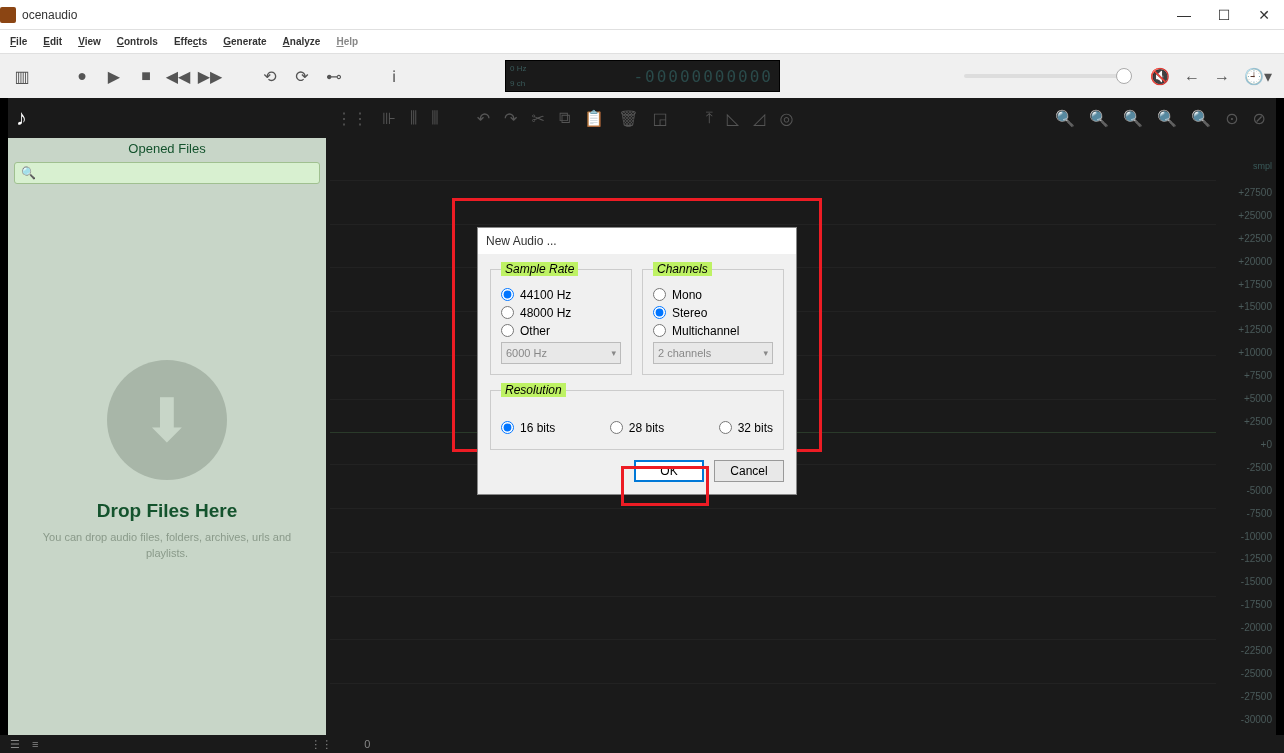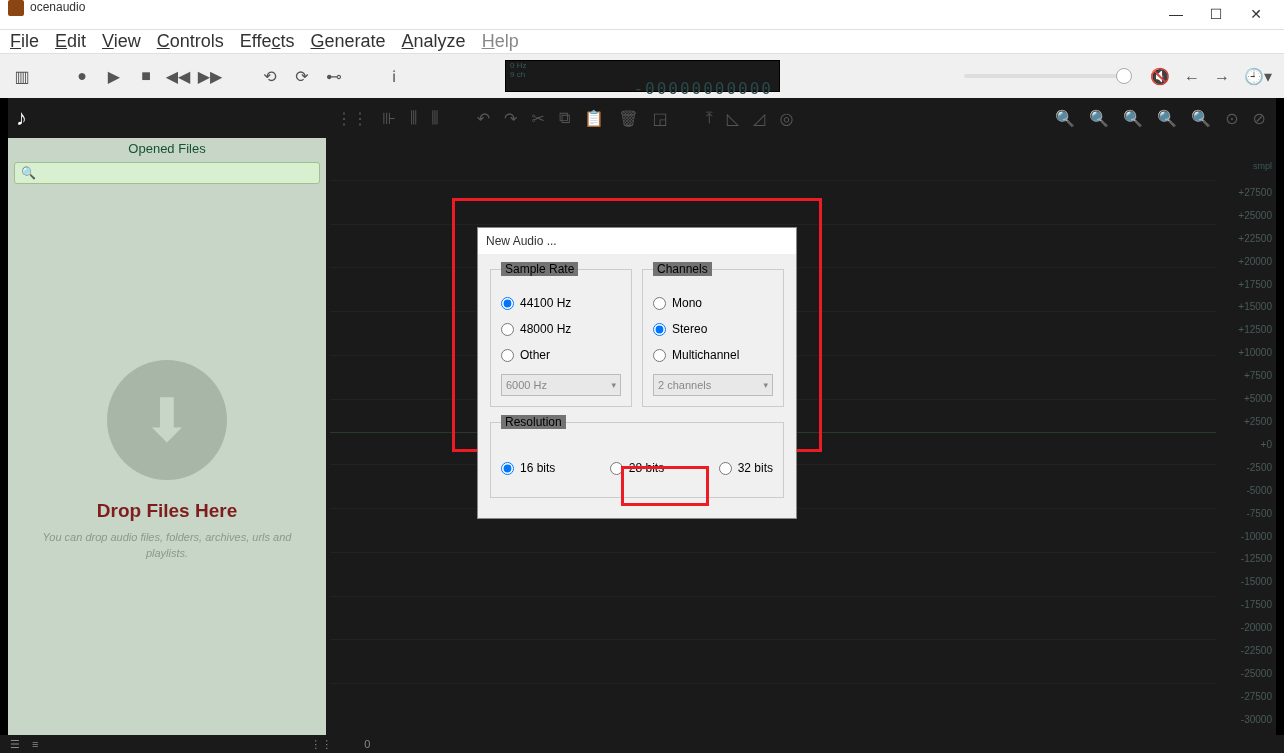--- a/index.html
+++ b/index.html
@@ -1,62 +1,62 @@
 <!DOCTYPE html>
 <html><head>
 <meta charset="utf-8">
 <style>
 * { margin:0; padding:0; box-sizing:border-box; font-family:"Segoe UI",Tahoma,sans-serif; }
 body { width:1284px; height:753px; background:#000; overflow:hidden; position:relative; }
-.titlebar { height:30px; background:#fff; display:flex; align-items:flex-start; padding:0 8px; border-bottom:1px solid #e0e0e0; }
+.titlebar { height:30px; background:#fff; display:flex; align-items:center; padding:0 0; border-bottom:1px solid #e0e0e0; }
 .titlebar .app-icon { width:16px; height:16px; background:#8b4513; border-radius:2px; margin-right:6px; }
 .titlebar .title { font-size:12px; color:#333; flex:1; }
 .titlebar .win-btn { width:40px; height:28px; display:flex; align-items:center; justify-content:center; color:#333; font-size:14px; cursor:pointer; }
 .menubar { height:24px; background:#fff; display:flex; align-items:center; padding:0 10px; gap:16px; border-bottom:1px solid #e0e0e0; }
-.menubar .menu { font-size:18px; color:#333; cursor:pointer; }
+.menubar .menu { font-size:10px; color:#333; cursor:pointer;font-weight:bold; }
 .menubar .menu u { text-decoration:underline; }
 .menubar .menu.dim { color:#888; }
 .toolbar { height:44px; background:#f0f0f0; display:flex; align-items:center; padding:0 10px; gap:8px; position:relative; }
 .tool-btn { width:24px; height:24px; display:flex; align-items:center; justify-content:center; color:#555; cursor:pointer; }
 .tool-spacer { width:20px; }
-.level-meter { position:absolute; left:505px; width:275px; height:32px; background:#1a1a1a; border:1px solid #000; display:flex;flex-direction:column; }
+.level-meter { position:absolute; left:505px; width:275px; height:32px; background:#1a1a1a; border:1px solid #000; display:flex; }
 .level-meter .lbl { width:30px; display:flex; flex-direction:column; justify-content:space-around; font-size:8px; color:#3a5a5a; padding-left:4px; }
 .level-meter .digits { flex:1; display:flex; align-items:center; justify-content:flex-end; padding-right:6px; font-family:monospace; font-size:16px; letter-spacing:2px; color:#2a4a4a; }
 .slider { position:absolute; right:160px; width:160px; height:4px; background:#ddd; border-radius:2px; }
 .slider .thumb { position:absolute; right:-8px; top:-6px; width:16px; height:16px; background:#fff; border:1px solid #aaa; border-radius:50%; }
 .tool-right { position:absolute; right:12px; display:flex; gap:14px; align-items:center; }
 .tool-right .ico { color:#555; cursor:pointer; }
 .content { position:absolute; top:98px; bottom:18px; left:8px; right:8px; background:#000; display:flex; }
 .sidebar { width:318px; background:#c8d6c8; display:flex; flex-direction:column; }
 .sb-icon { height:40px; background:#1a1a1a; display:flex; align-items:center; padding-left:8px; color:#fff; font-size:22px; }
 .sb-head { height:22px; background:#c8d6c8; text-align:center; font-family:Liberation Sans, sans-serif; font-size:13px; color:#14532d; line-height:22px; }
 .sb-search { margin:2px 6px; height:22px; background:#d8f0d0; border:1px solid #a0c090; border-radius:3px; display:flex; align-items:center; padding:0 6px; }
 .sb-search .mag { color:#888; font-size:12px; }
 .sb-drop { flex:1; display:flex; flex-direction:column; align-items:center; justify-content:center; padding:0 20px; text-align:center; }
 .sb-drop .circle { width:120px; height:120px; border-radius:50%; background:#a8b6a8; display:flex; align-items:center; justify-content:center; margin-bottom:20px; }
 .sb-drop .arrow { font-size:60px; color:#c8d6c8; }
-.sb-drop .h { font-size:19px; font-weight:bold; color:#7f1d1d; margin-bottom:8px; }
-.sb-drop .p { font-size:11px; color:#8a9a8a; line-height:1.4;font-style:italic; }
+.sb-drop .h { font-size:19px; font-weight:bold; color:#14532d; margin-bottom:8px; }
+.sb-drop .p { font-size:11px; color:#8a9a8a; line-height:1.4; }
 .canvas { flex:1; position:relative; background:#1a1a1a; }
 .canvas-toolbar { height:40px; background:#1a1a1a; display:flex; align-items:center; padding:0 10px; gap:14px; color:#555; }
 .canvas-toolbar .sp { flex:1; }
 .ruler { position:absolute; right:4px; top:50px; bottom:10px; width:50px; display:flex; flex-direction:column; justify-content:space-between; font-family:monospace; font-size:10px; color:#4a5a5a; text-align:right;margin-top:13px; }
 .ruler .smpl { color:#3a5a5a; font-size:9px; margin-bottom:4px; }
 .wave-lines { position:absolute; left:4px; right:60px; top:60px; bottom:30px; }
 .wave-lines .ln { position:absolute; left:0; right:0; height:1px; background:#222; }
 .statusbar { position:absolute; bottom:0; left:0; right:0; height:18px; background:#1a1a1a; display:flex; align-items:center; padding:0 10px; gap:12px; color:#888; font-size:11px; }
 
 .red-box1 { position:absolute; left:452px; top:198px; width:370px; height:254px; border:3px solid #ed1c24; z-index:5; pointer-events:none; }
 .red-box2 { position:absolute; left:621px; top:466px; width:88px; height:40px; border:3px solid #ed1c24; z-index:15; pointer-events:none; }
 .dialog { position:absolute; left:477px; top:227px; width:320px; background:#fff; border:1px solid #888; z-index:10; font-family:"MS Sans Serif",monospace; font-size:12px; }
 .dlg-title { padding:6px 8px; background:#fff; color:#333; }
 .dlg-body { padding:8px 12px 12px; background:#f0f0f0; }
 .fieldset { border:1px solid #ccc; padding:8px 10px 10px; margin-bottom:8px; position:relative; }
-.fieldset legend { padding:0 4px; background:#737373; font-size:12px; }
-.radio-row { display:flex; align-items:flex-end; gap:6px; margin:12px 0; cursor:pointer; }
+.fieldset legend { padding:0 4px; background:#bef264; font-size:12px;font-style:italic; }
+.radio-row { display:flex; align-items:flex-start; gap:6px; margin:4px 0; cursor:pointer; }
 .radio-row input { width:13px; height:13px; }
 .two-col { display:flex; gap:10px; }
 .two-col .col { flex:1; }
 .combo { width:100%; height:22px; background:#e8e8e8; border:1px solid #bbb; color:#888; font-size:11px; padding:0 4px; display:flex; align-items:center; justify-content:space-between; }
 .combo .arr { font-size:9px; color:#888; }
 .dlg-btns { display:flex; justify-content:flex-end; gap:10px; margin-top:10px; }
 .dlg-btn { min-width:70px; height:22px; background:#e8e8e8; border:1px solid #999; font-size:12px; cursor:pointer; }
 .dlg-btn.primary { border:2px solid #0078d7; background:#fff; }
 .res-row { display:flex; justify-content:space-between; margin-top:12px; }
 </style>
@@ -269,14 +269,18 @@
         <label class="radio-row">
             <input type="radio" name="res" style="">
             <span>28 bits</span>
           </label>
         <label class="radio-row">
             <input type="radio" name="res" style="">
             <span>32 bits</span>
           </label>
       </div>
     </fieldset>
+    <div class="dlg-btns">
+      <button class="dlg-btn primary">OK</button>
+      <button class="dlg-btn">Cancel</button>
+    </div>
   </div>
 </div>
 
 </body></html>

